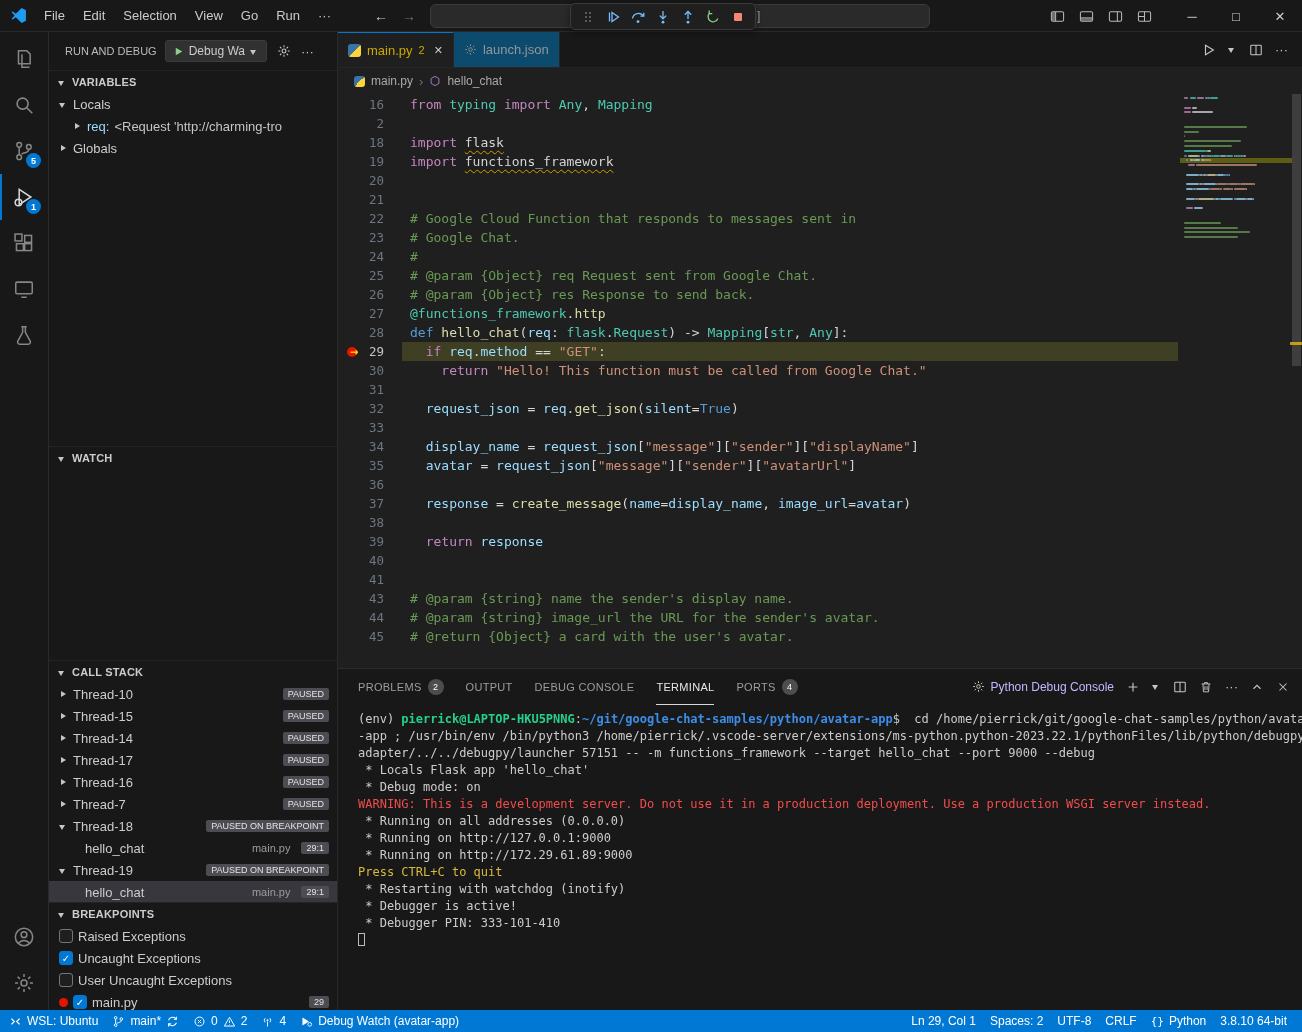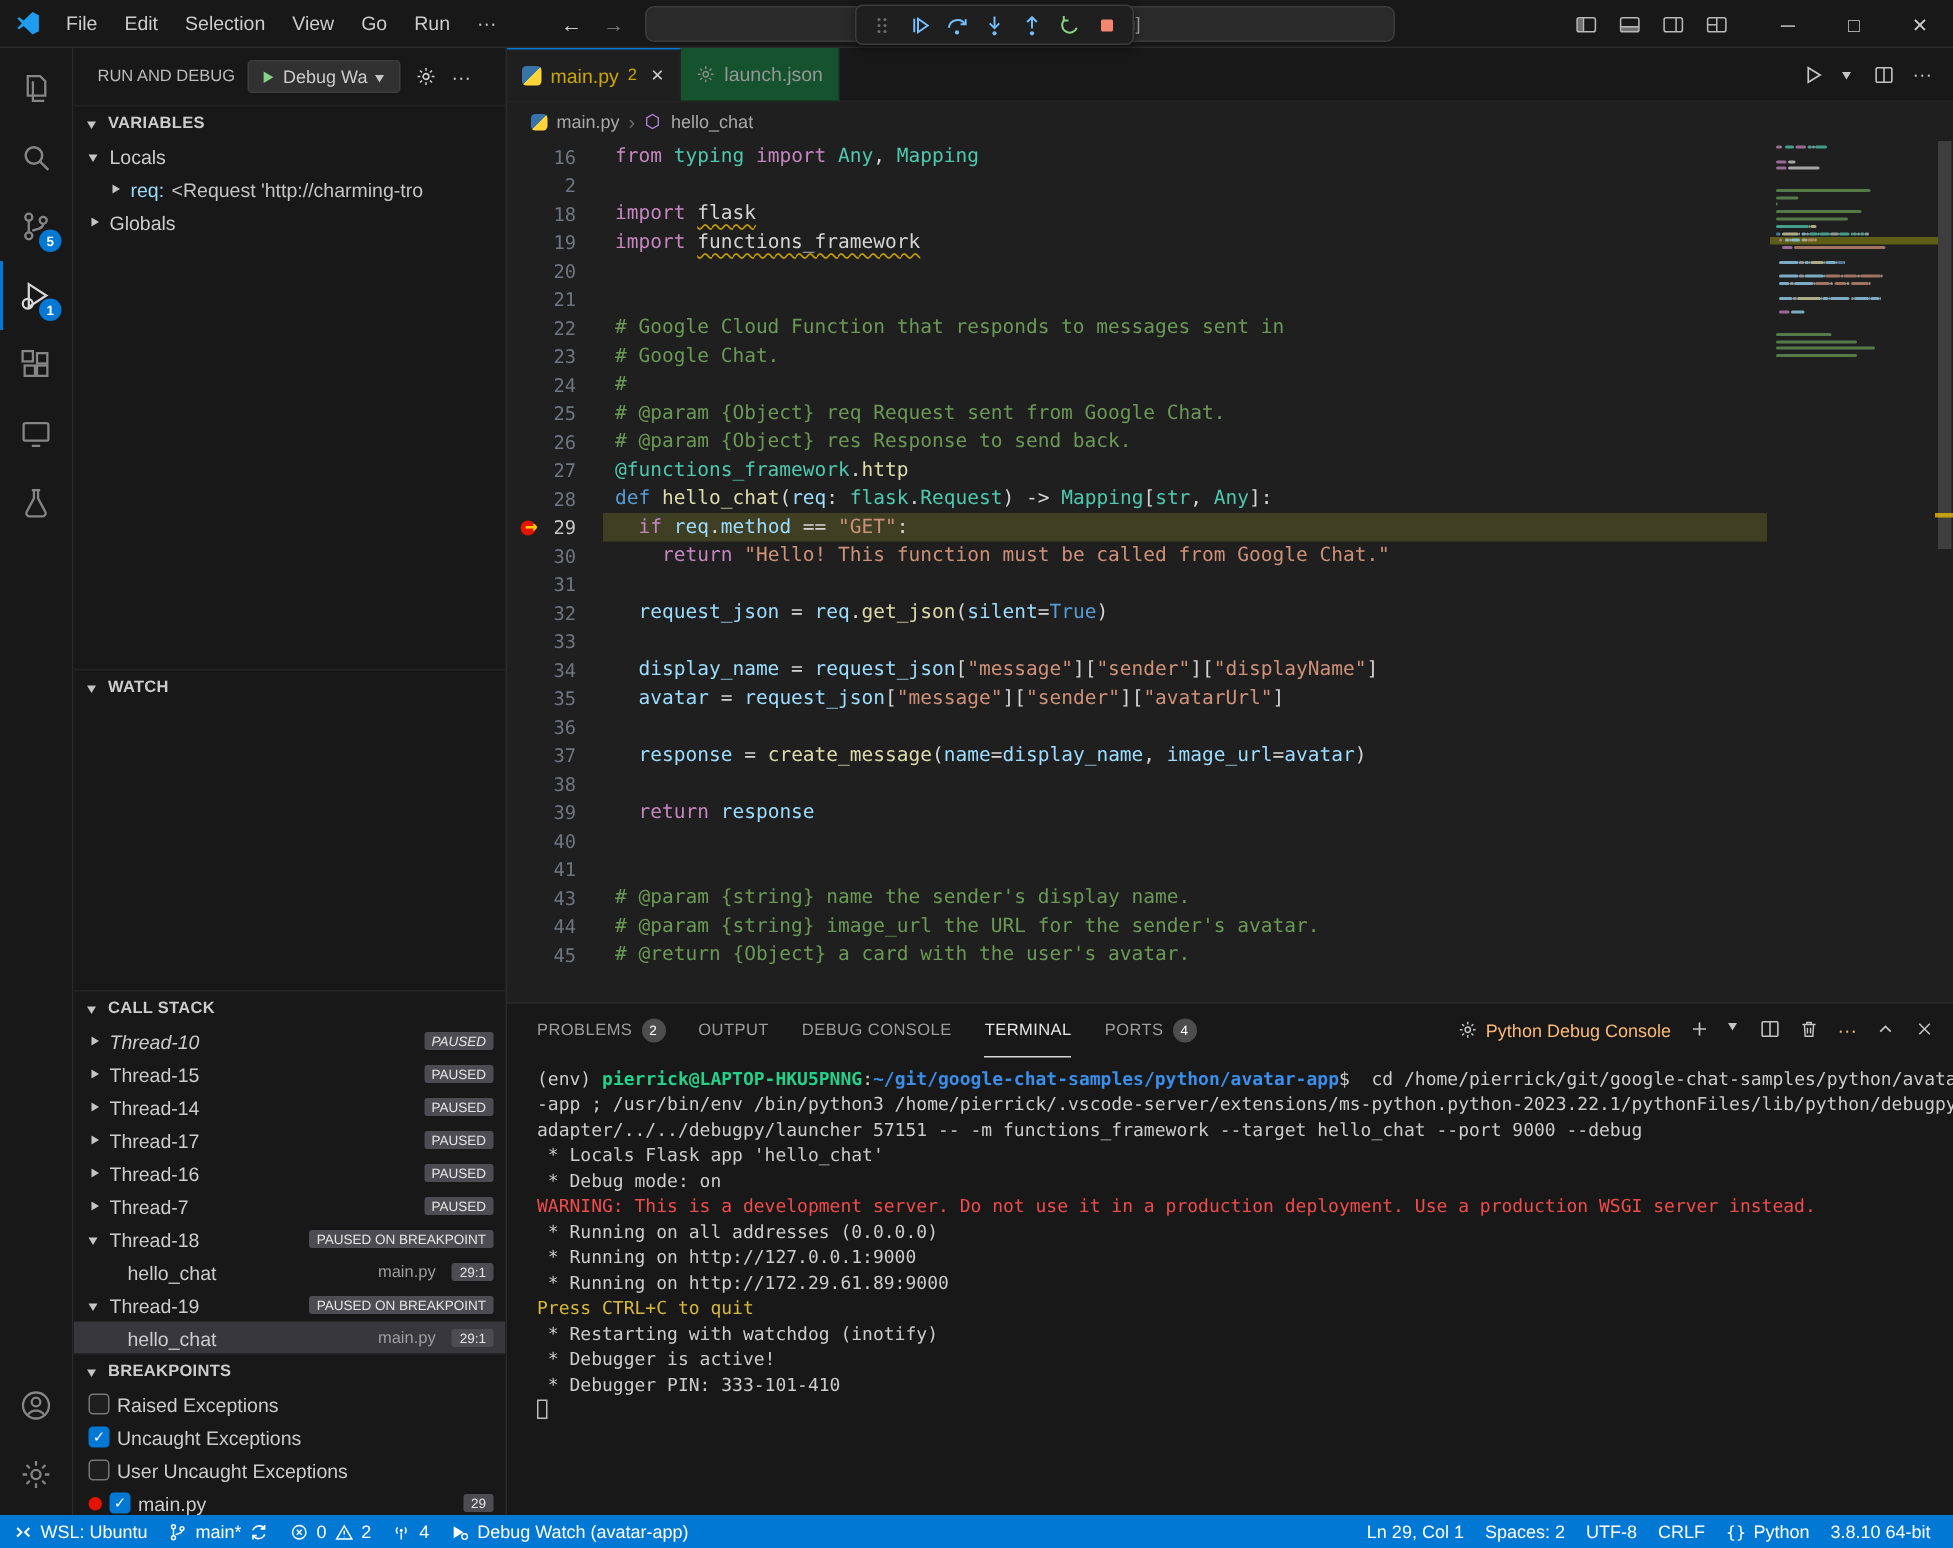--- a/index.html
+++ b/index.html
@@ -70,21 +70,21 @@
   .file-label{margin-left:auto;color:#9d9d9d;font-size:11px}
   .bp-check{width:14px;height:14px;flex:0 0 14px;border:1px solid #767676;border-radius:3px;
     background:#1f1f1f;display:flex;align-items:center;justify-content:center;font-size:10px;color:#fff}
   .bp-check.checked{background:#0078d4;border-color:#0078d4}
   .bp-red{width:9px;height:9px;flex:0 0 9px;border-radius:50%;background:#e51400}
 
   
   .editor-col{flex:1;display:flex;flex-direction:column;background:#1f1f1f;min-width:0}
   .tabs-row{flex:0 0 35px;background:#181818;display:flex;border-bottom:1px solid #252525}
   .tab{height:35px;padding:0 10px;display:flex;align-items:center;gap:6px;
-    border-right:1px solid #252525;font-size:13px;color:#969696;background:#14532d}
+    border-right:1px solid #252525;font-size:13px;color:#969696;background:#0c4a6e}
   .tab.active{background:#1f1f1f;border-top:1px solid #0078d4;margin-bottom:-1px}
   .tab.active .tab-label{color:#cca700}
   .tab-badge{color:#cca700;font-size:11px}
   .tab-close{color:#cccccc;font-size:11px;margin-left:3px}
   .py-icon{width:13px;height:13px;border-radius:3px;
     background:linear-gradient(135deg,#3874a8 0 50%,#ffd43b 50% 100%)}
   .tab-actions{margin-left:auto;display:flex;align-items:center;gap:12px;padding-right:14px;color:#c5c5c5}
   .breadcrumbs{flex:0 0 26px;display:flex;align-items:center;gap:6px;padding:0 16px;
     font-size:12px;color:#a9a9a9;background:#1f1f1f}
   .bc-sep{color:#6e6e6e;font-size:13px}
@@ -114,21 +114,21 @@
   
   .panel{flex:0 0 342px;background:#181818;border-top:1px solid #2a2a2a;display:flex;
     flex-direction:column;min-height:0}
   .panel-header{flex:0 0 35px;display:flex;align-items:center;padding:0 12px 0 20px}
   .panel-tabs{display:flex;align-items:center;height:35px}
   .panel-tab{font-size:11px;color:#9d9d9d;margin-right:22px;height:35px;display:flex;
     align-items:center;gap:6px;letter-spacing:.3px}
   .panel-tab.active{color:#e7e7e7;border-bottom:1px solid #d7d7d7;margin-bottom:-1px}
   .ptab-badge{background:#4d4d4d;color:#fff;font-size:9px;min-width:16px;height:16px;
     border-radius:9px;display:inline-flex;align-items:center;justify-content:center;padding:0 4px}
-  .panel-right{margin-left:auto;display:flex;gap:12px;color:#fdba74}
+  .panel-right{margin-left:auto;display:flex;align-items:center;gap:12px;color:#c4b5fd}
   .console-label{font-size:12px;display:flex;align-items:center;gap:6px}
   .terminal{flex:1;padding:7px 8px 0 20px;font-family:"DejaVu Sans Mono","Liberation Mono",monospace;
     font-size:12px;line-height:17px;overflow:hidden}
   .term-line{white-space:pre}
   .t-pl{color:#cccccc}.t-grn{color:#23d18b;font-weight:bold}.t-blu{color:#3b8eea;font-weight:bold}
   .t-red{color:#f14c4c}.t-yel{color:#d7ba3d}
   .term-cursor{display:inline-block;width:7px;height:13px;border:1px solid #bbbbbb;vertical-align:-2px}
 
   
   .statusbar{flex:0 0 22px;background:#0078d4;color:#ffffff;display:flex;align-items:center;
@@ -368,21 +368,21 @@
           <span>WATCH</span>
         </div>
       </div>
 
       <div class="section sec-callstack">
         <div class="section-header">
           <span class="chev down"></span>
           <span>CALL STACK</span>
         </div>
         <div>
-            <div class="sb-row" style="padding-left: 10px; font-style: italic;">
+            <div class="sb-row" style="padding-left: 10px;">
               <span class="chev right"></span>
               <span>Thread-10</span>
               <span class="cs-badge">PAUSED</span>
             </div>
             <div class="sb-row" style="padding-left: 10px;">
               <span class="chev right"></span>
               <span>Thread-15</span>
               <span class="cs-badge">PAUSED</span>
             </div>
             <div class="sb-row" style="padding-left: 10px;">

